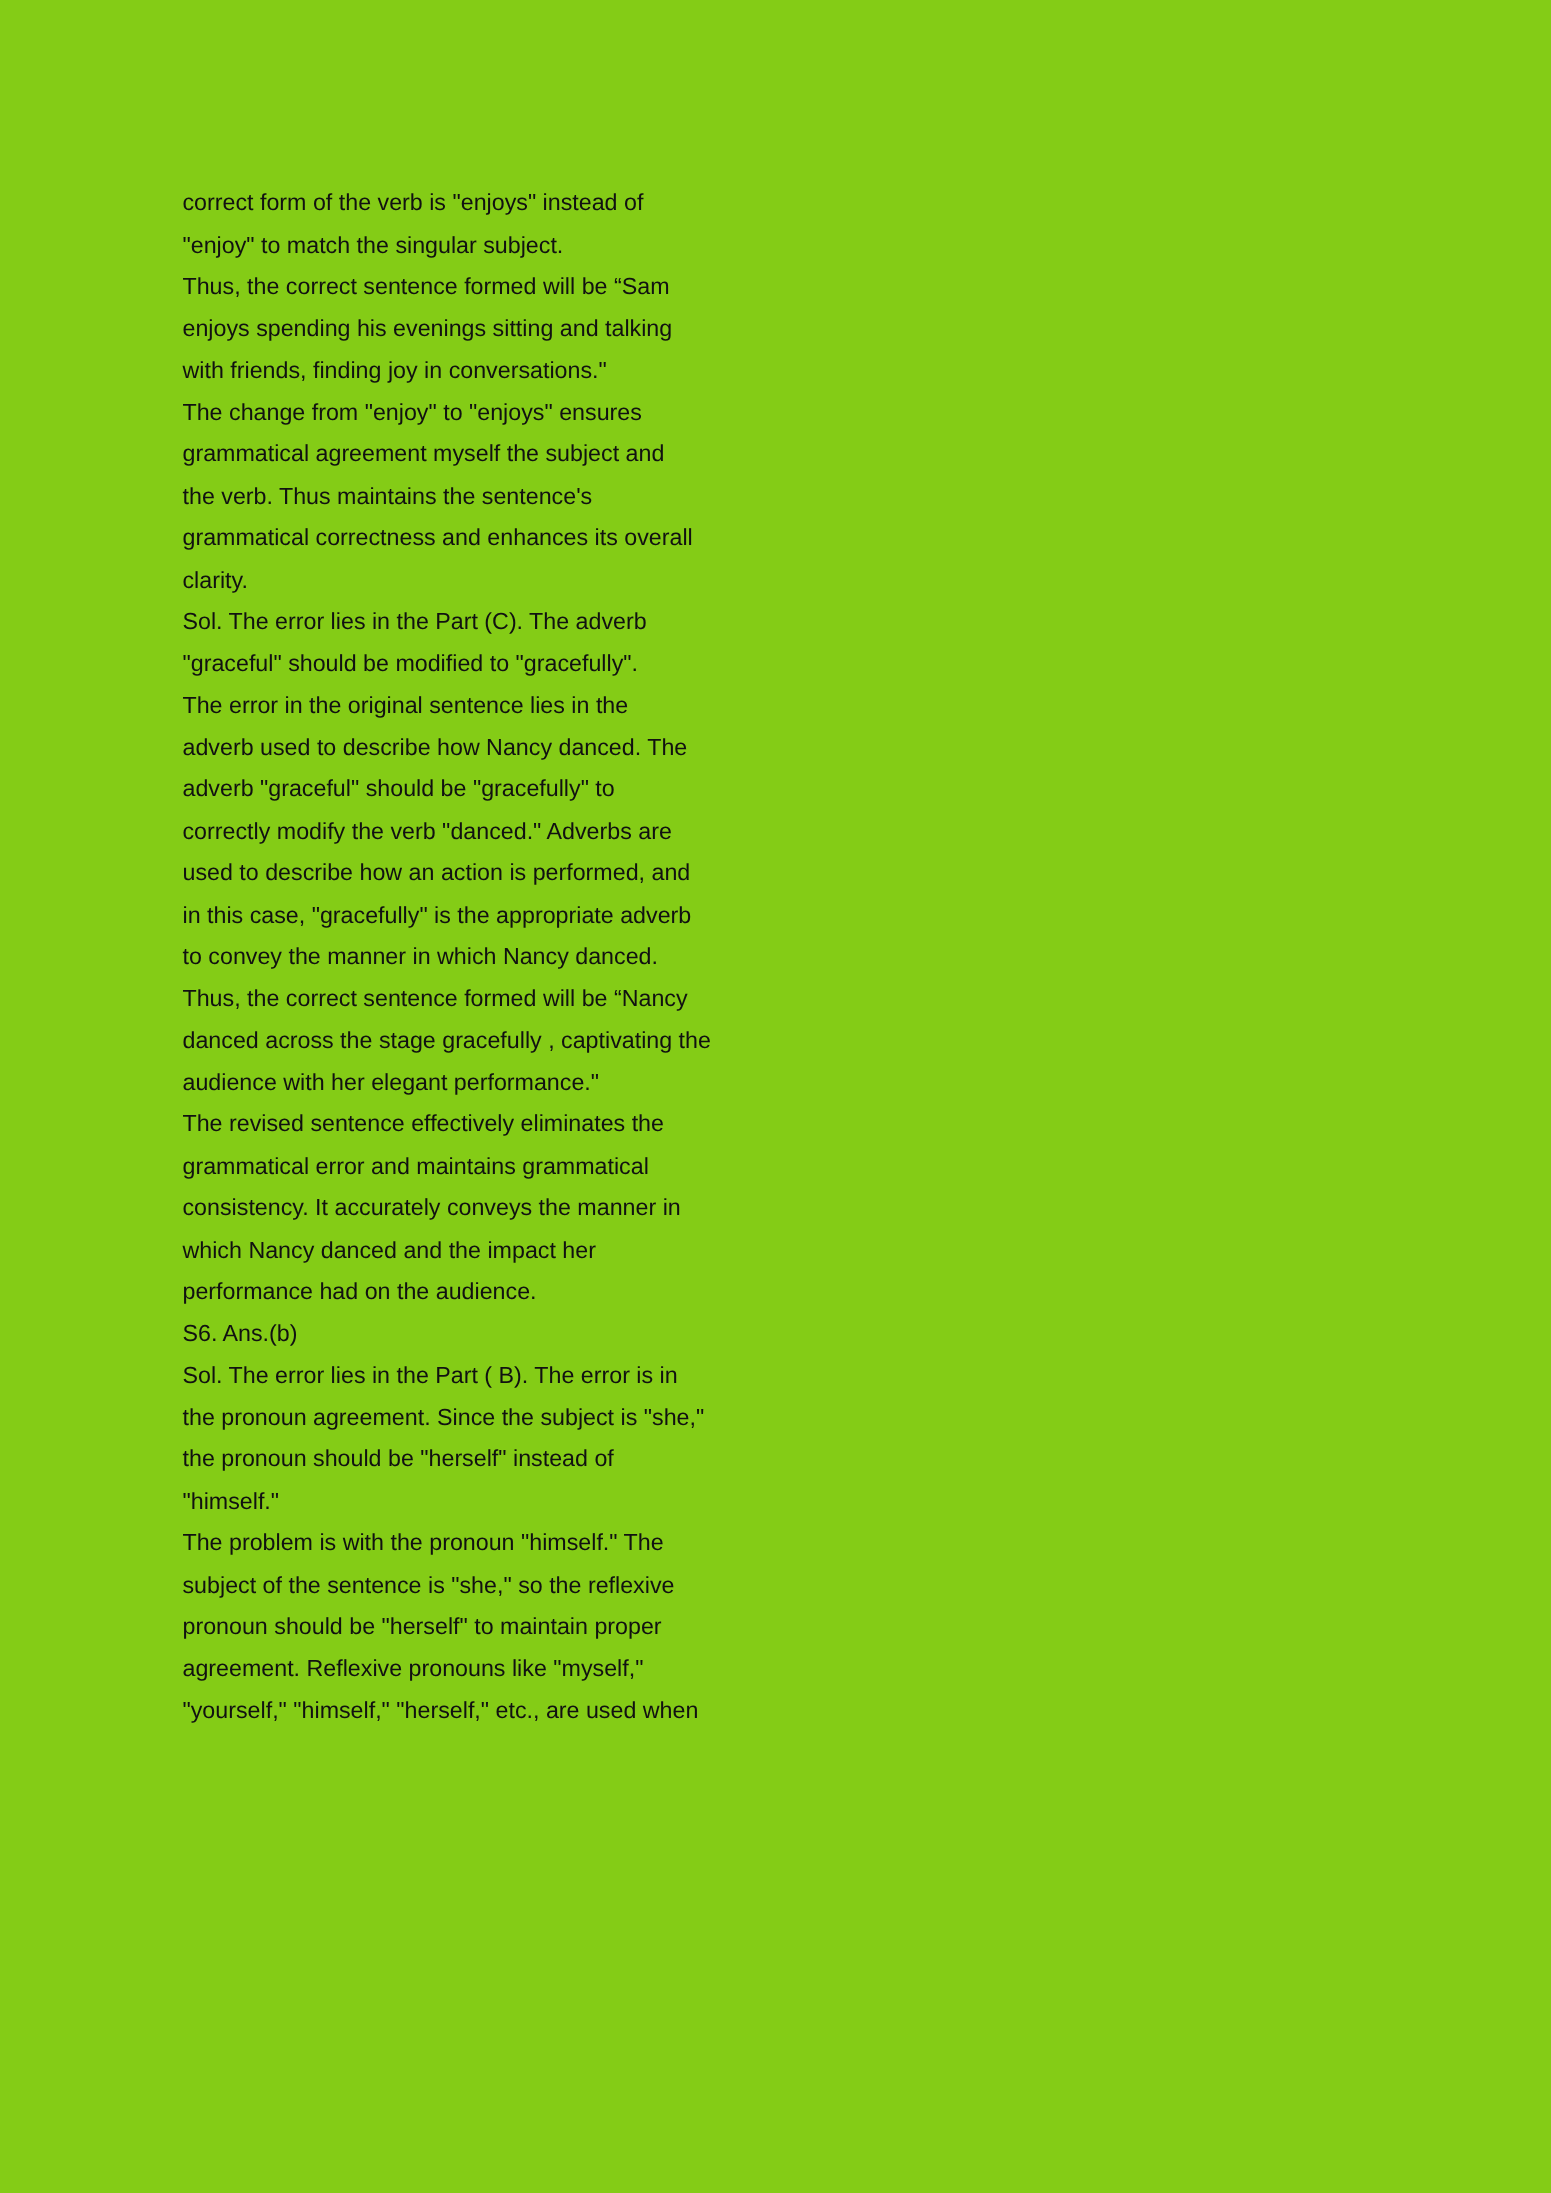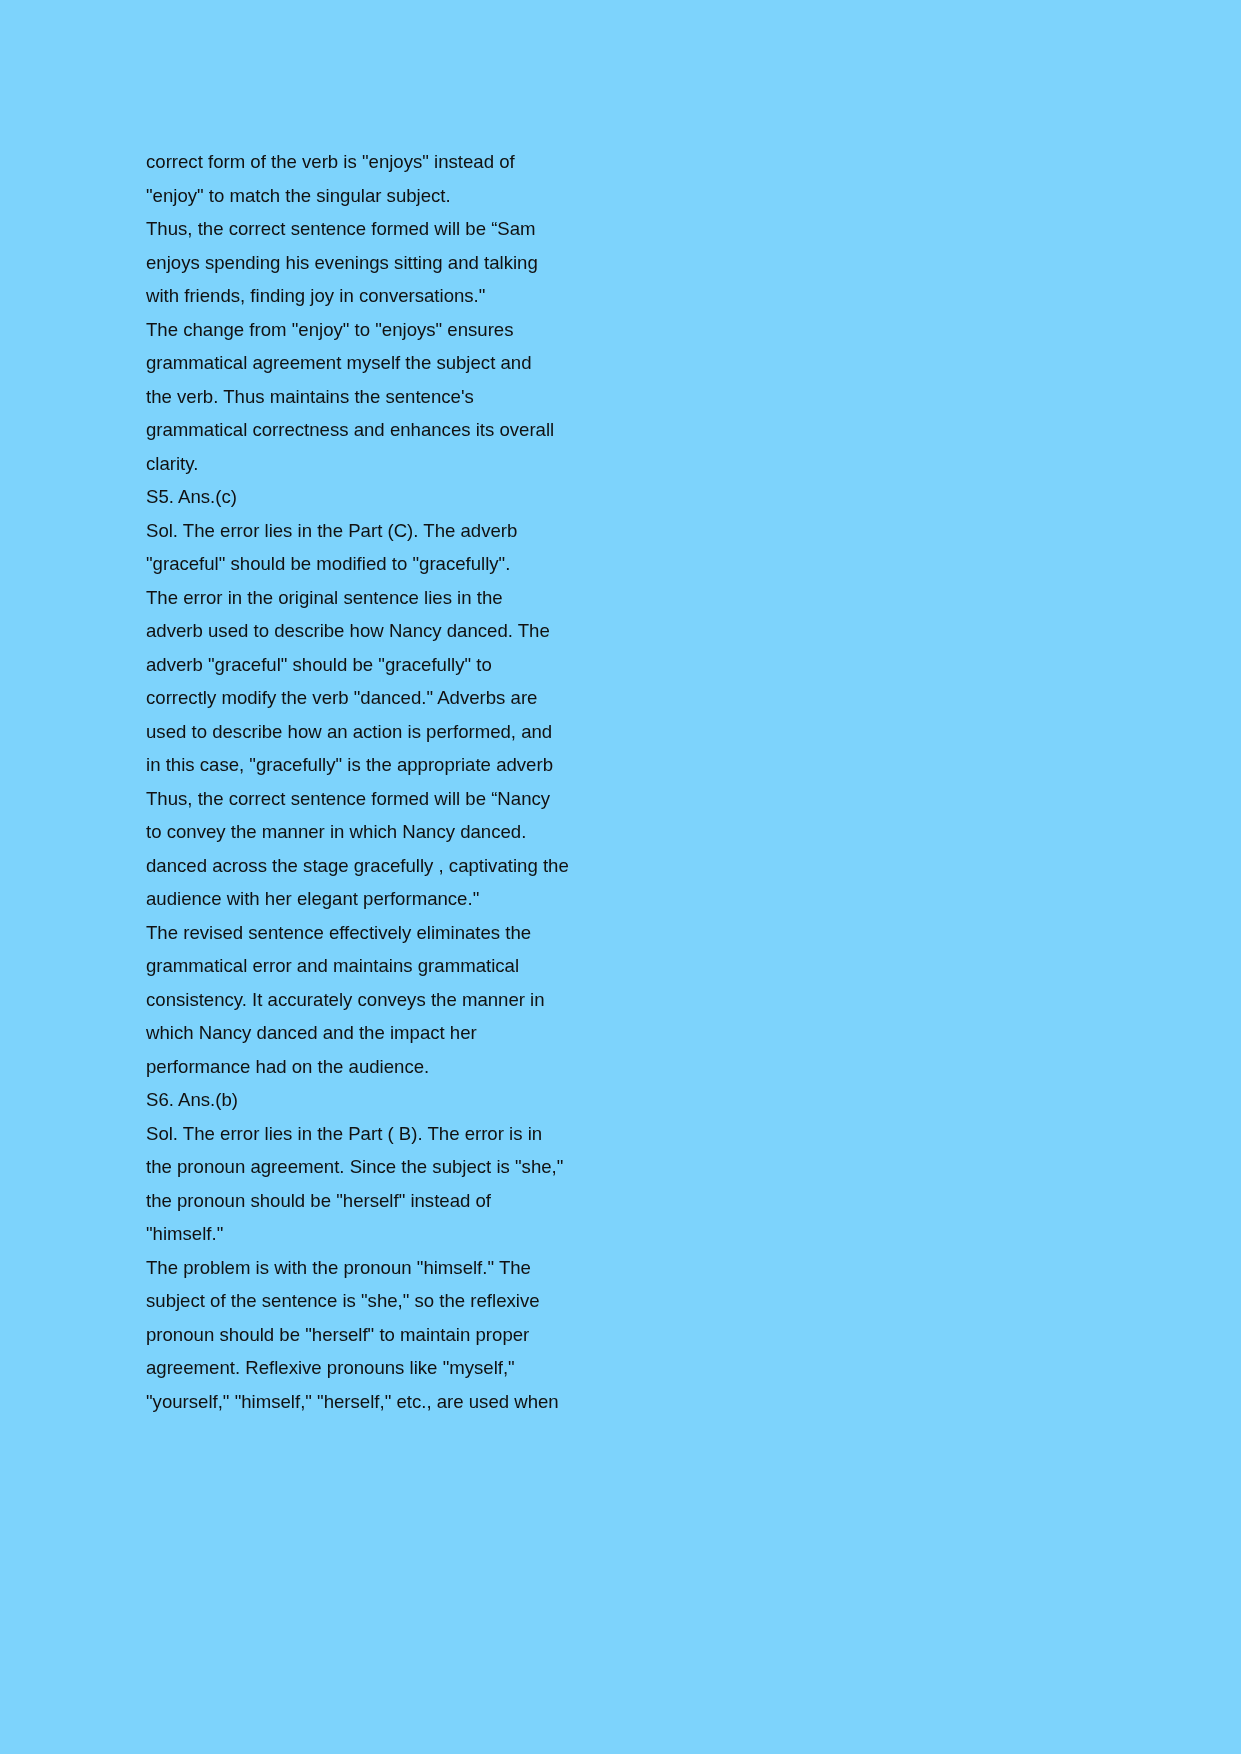--- a/index.html
+++ b/index.html
@@ -12,21 +12,21 @@
       height: 1754px;
       position: relative;
       overflow: hidden;
     }
     .page {
       position: absolute;
       left: 0;
       top: 0;
       width: 1241px;
       height: 1754px;
-      background: #7dd3fc;
+      background: #84cc16;
     }
     .content {
       position: absolute;
       left: 146px;
       top: 145px;
       width: 520px;
       font-family: "Liberation Sans", sans-serif;
       font-size: 18.6px;
       line-height: 33.5px;
       color: #111111;
@@ -45,31 +45,30 @@
     <span class="line">correct form of the verb is "enjoys" instead of</span>
     <span class="line">"enjoy" to match the singular subject.</span>
     <span class="line">Thus, the correct sentence formed will be “Sam</span>
     <span class="line">enjoys spending his evenings sitting and talking</span>
     <span class="line">with friends, finding joy in conversations."</span>
     <span class="line">The change from "enjoy" to "enjoys" ensures</span>
     <span class="line">grammatical agreement myself the subject and</span>
     <span class="line">the verb. Thus maintains the sentence's</span>
     <span class="line">grammatical correctness and enhances its overall</span>
     <span class="line">clarity.</span>
-    <span class="line">S5. Ans.(c)</span>
     <span class="line">Sol. The error lies in the Part (C). The adverb</span>
     <span class="line">"graceful" should be modified to "gracefully".</span>
     <span class="line">The error in the original sentence lies in the</span>
     <span class="line">adverb used to describe how Nancy danced. The</span>
     <span class="line">adverb "graceful" should be "gracefully" to</span>
     <span class="line">correctly modify the verb "danced." Adverbs are</span>
     <span class="line">used to describe how an action is performed, and</span>
     <span class="line">in this case, "gracefully" is the appropriate adverb</span>
+    <span class="line">to convey the manner in which Nancy danced.</span>
     <span class="line">Thus, the correct sentence formed will be “Nancy</span>
-    <span class="line">to convey the manner in which Nancy danced.</span>
     <span class="line">danced across the stage gracefully , captivating the</span>
     <span class="line">audience with her elegant performance."</span>
     <span class="line">The revised sentence effectively eliminates the</span>
     <span class="line">grammatical error and maintains grammatical</span>
     <span class="line">consistency. It accurately conveys the manner in</span>
     <span class="line">which Nancy danced and the impact her</span>
     <span class="line">performance had on the audience.</span>
     <span class="line">S6. Ans.(b)</span>
     <span class="line">Sol. The error lies in the Part ( B). The error is in</span>
     <span class="line">the pronoun agreement. Since the subject is "she,"</span>

